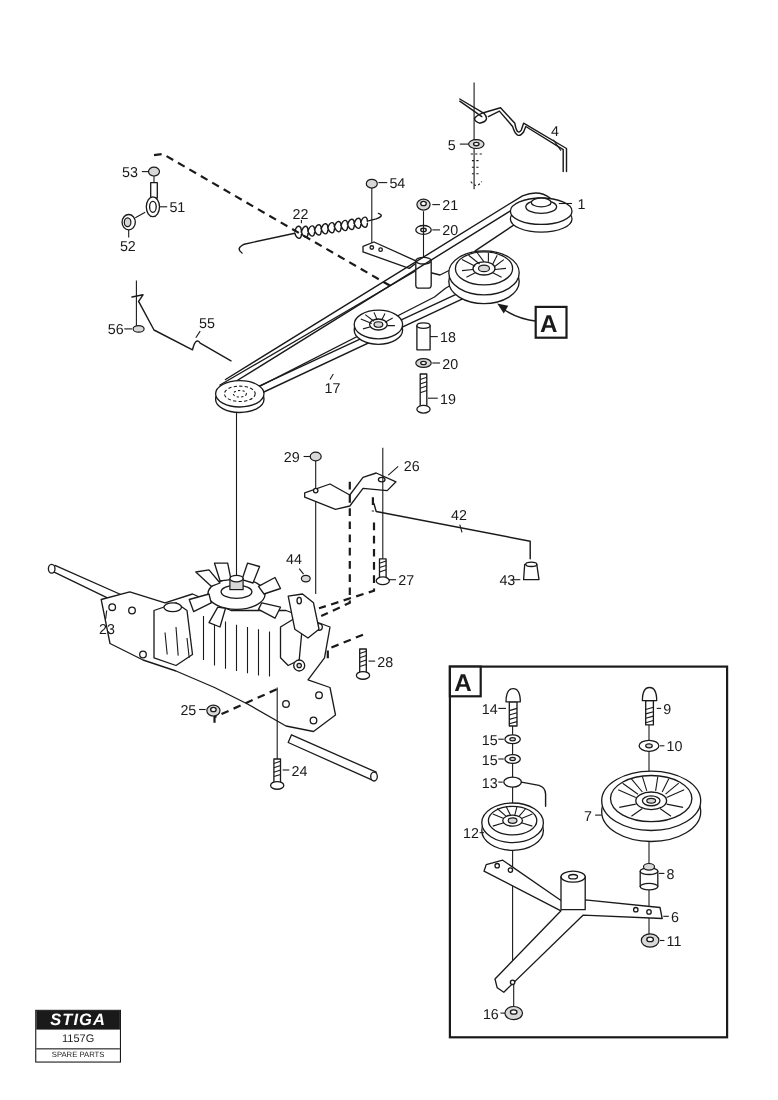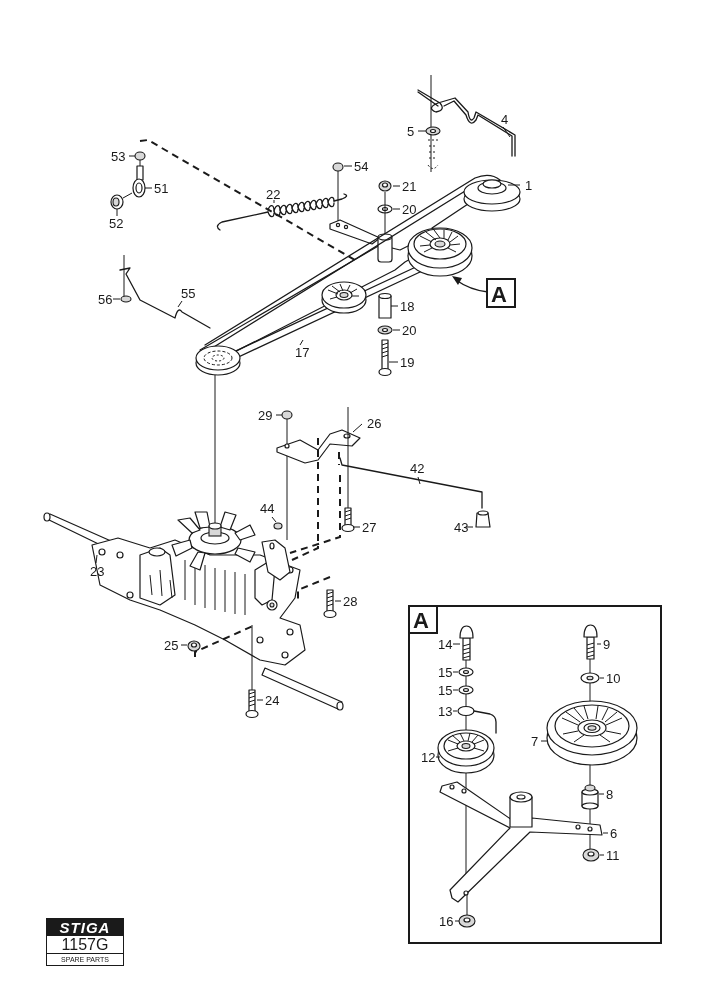--- a/index.html
+++ b/index.html
@@ -6,25 +6,25 @@
   body { width: 707px; height: 1000px; position: relative; overflow: hidden;
          font-family: "Liberation Sans", sans-serif; color: #1a1a1a; }
   #diagram { position: absolute; left: 0; top: 0; width: 707px; height: 1000px; }
   .ln { stroke: #1a1a1a; fill: none; stroke-width: 1.3; stroke-linecap: round; stroke-linejoin: round; }
   .thin { stroke: #1a1a1a; fill: none; stroke-width: 1; }
   .part { stroke: #1a1a1a; fill: #ffffff; stroke-width: 1.2; stroke-linejoin: round; }
   .gray { stroke: #1a1a1a; fill: #d8d8d8; stroke-width: 1.1; }
   .dash { stroke: #1a1a1a; fill: none; stroke-width: 2; stroke-dasharray: 7 5; }
   .lbl { font-family: "Liberation Sans", sans-serif; font-size: 13px; fill: #1a1a1a; }
   .big { font-family: "Liberation Sans", sans-serif; font-size: 22px; font-weight: bold; fill: #1a1a1a; }
-  .logo-box { position: absolute; left: 46px; top: 918px; width: 76px; height: 46px;
+  .logo-box { position: absolute; left: 32px; top: 918px; width: 76px; height: 46px;
               border: 1.5px solid #1a1a1a; background: #fff; }
   .logo-top { height: 17px; background: #1a1a1a; color: #fff; font-weight: bold; font-style: italic;
               font-size: 15px; letter-spacing: 1px; text-align: center; line-height: 17px; }
-  .logo-code { height: 17px; font-size: 16px; text-align: center; line-height: 17px; border-bottom: 1px solid #1a1a1a; }
+  .logo-code { height: 17px; font-size: 10px; text-align: center; line-height: 17px; border-bottom: 1px solid #1a1a1a; }
   .logo-sub { height: 11px; font-size: 7px; text-align: center; line-height: 11px; }
 </style>
 </head>
 <body>
 
 <svg id="diagram" viewBox="0 0 707 1000" xmlns="http://www.w3.org/2000/svg">
 
   <g>
     <line class="thin" x1="431" y1="75" x2="431" y2="172"></line>
     <path class="ln" d="M418 90 L440 103 Q446 110 436 112 Q426 108 438 103 L455 98 L468 112 Q470 124 474 118 L476 112 L515 135 L515 156" stroke-width="2.2"></path>

